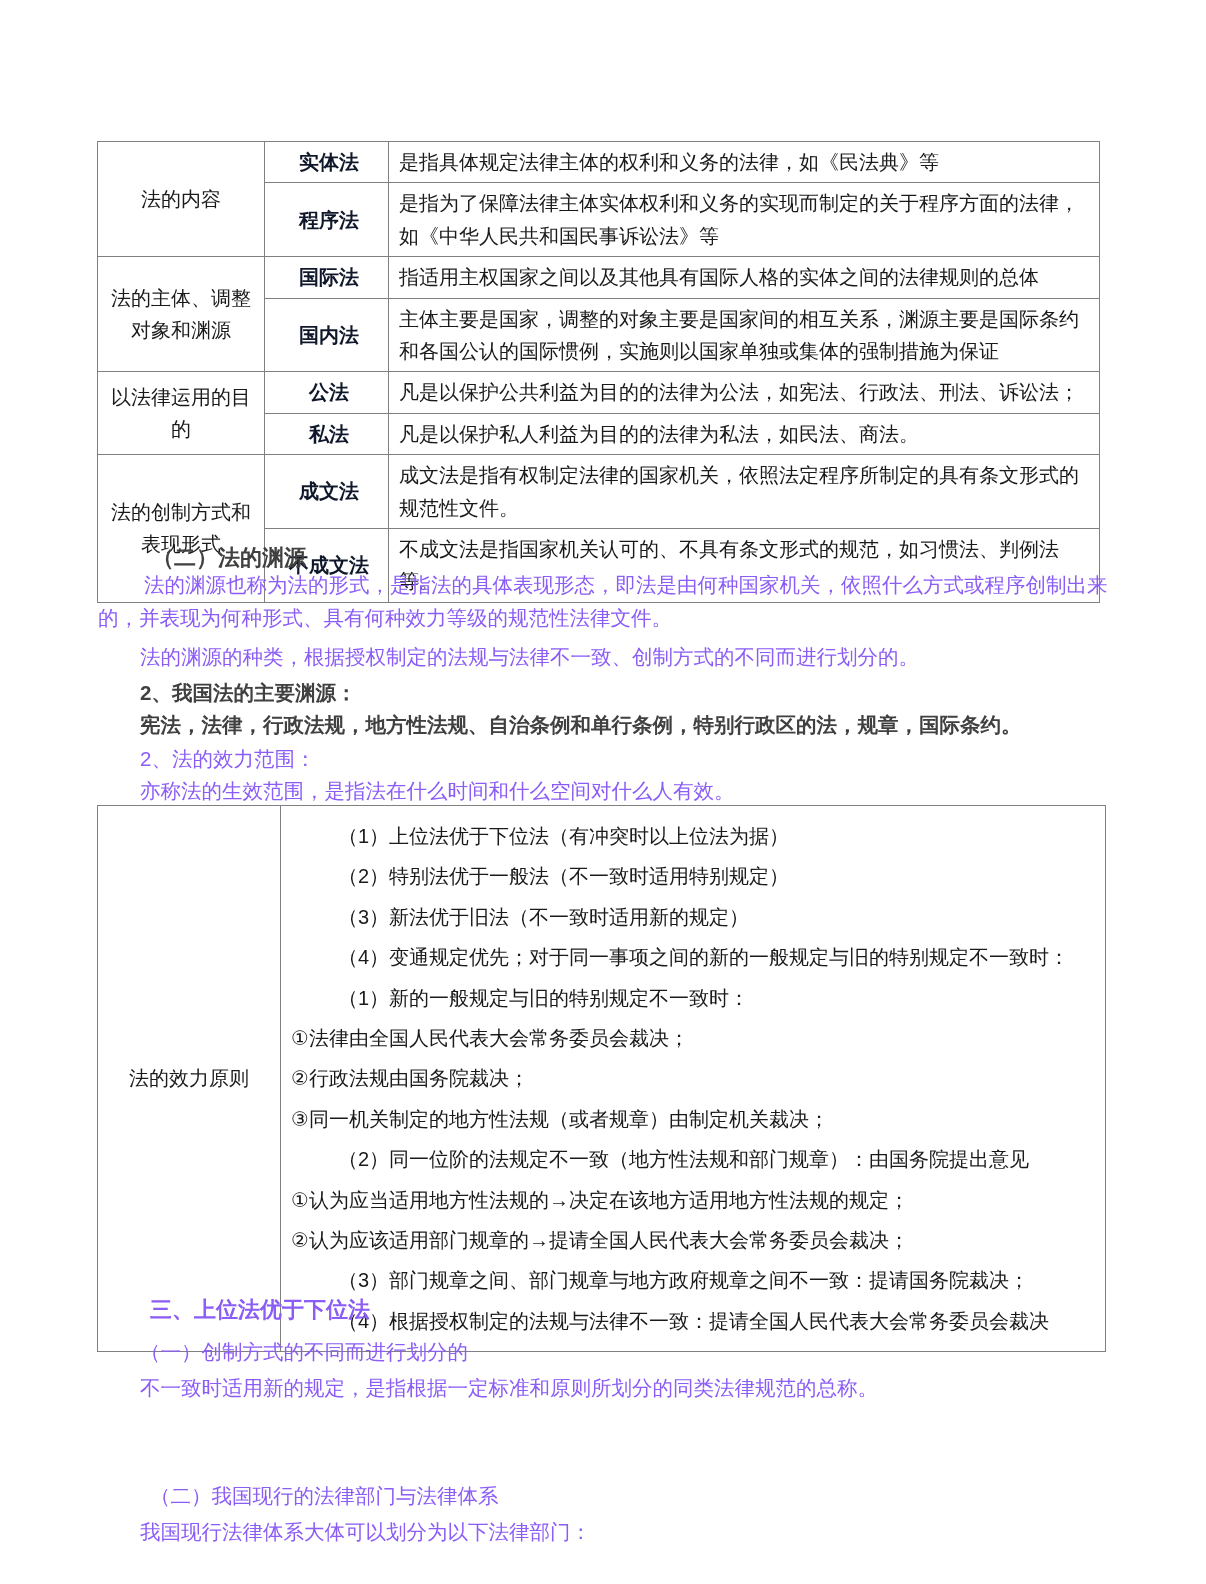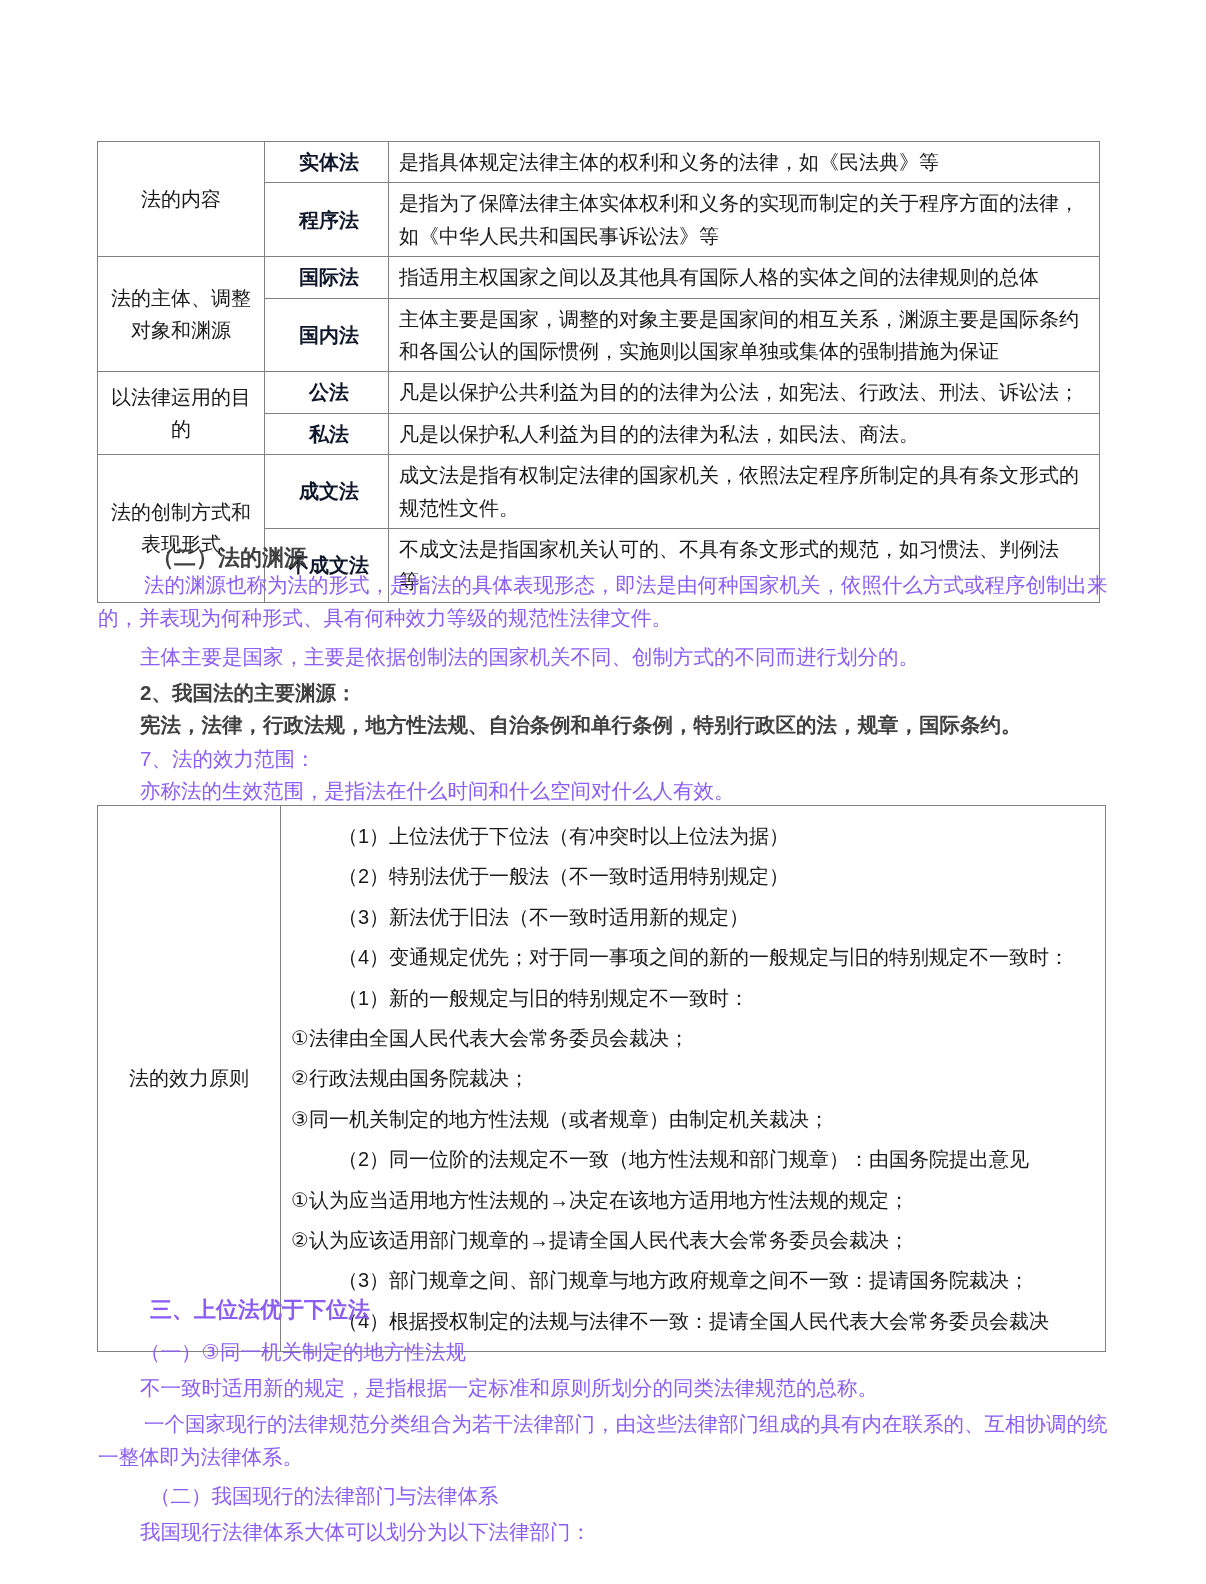--- a/index.html
+++ b/index.html
@@ -138,27 +138,27 @@
         <td class="col-type">不成文法</td>
         <td class="col-desc">不成文法是指国家机关认可的、不具有条文形式的规范，如习惯法、判例法等。</td>
       </tr>
     </tbody>
   </table>
 
   <div class="txt redbold h-section" id="heading-source">（二）法的渊源</div>
 
   <div class="txt wrap" id="para-source-def">法的渊源也称为法的形式，是指法的具体表现形态，即法是由何种国家机关，依照什么方式或程序创制出来的，并表现为何种形式、具有何种效力等级的规范性法律文件。</div>
 
-  <div class="txt" id="para-source-kinds">主体主要是国家，主要是依据创制法的国家机关不同、创制方式的不同而进行划分的。</div>
+  <div class="txt" id="para-source-kinds">法的渊源的种类，根据授权制定的法规与法律不一致、创制方式的不同而进行划分的。</div>
 
   <div class="txt redbold" id="heading-main-source">2、我国法的主要渊源：</div>
 
   <div class="txt redbold" id="line-main-sources">宪法，法律，行政法规，地方性法规、自治条例和单行条例，特别行政区的法，规章，国际条约。</div>
 
-  <div class="txt" id="heading-scope">7、法的效力范围：</div>
+  <div class="txt" id="heading-scope">2、法的效力范围：</div>
 
   <div class="txt" id="para-scope-def">亦称法的生效范围，是指法在什么时间和什么空间对什么人有效。</div>
 
   <table class="doc-table" id="table-effect">
     <tbody>
       <tr>
         <td class="col-label">法的效力原则</td>
         <td class="col-body">
           <div class="effect-line num">（1）上位法优于下位法（有冲突时以上位法为据）</div>
           <div class="effect-line num">（2）特别法优于一般法（不一致时适用特别规定）</div>
@@ -173,23 +173,22 @@
           <div class="effect-line circ">②认为应该适用部门规章的→提请全国人民代表大会常务委员会裁决；</div>
           <div class="effect-line num">（3）部门规章之间、部门规章与地方政府规章之间不一致：提请国务院裁决；</div>
           <div class="effect-line num">（4）根据授权制定的法规与法律不一致：提请全国人民代表大会常务委员会裁决</div>
         </td>
       </tr>
     </tbody>
   </table>
 
   <div class="txt bold h-section" id="heading-chapter3">三、上位法优于下位法</div>
 
-  <div class="txt" id="heading-3-1">（一）③同一机关制定的地方性法规</div>
+  <div class="txt" id="heading-3-1">（一）创制方式的不同而进行划分的</div>
 
   <div class="txt" id="para-branch-def">不一致时适用新的规定，是指根据一定标准和原则所划分的同类法律规范的总称。</div>
 
-  <div class="txt wrap" id="para-system-def">一个国家现行的法律规范分类组合为若干法律部门，由这些法律部门组成的具有内在联系的、互相协调的统一整体即为法律体系。</div>
 
   <div class="txt" id="heading-3-2">（二）我国现行的法律部门与法律体系</div>
 
   <div class="txt" id="para-branch-list">我国现行法律体系大体可以划分为以下法律部门：</div>
 
 </div>
 
 </body></html>

